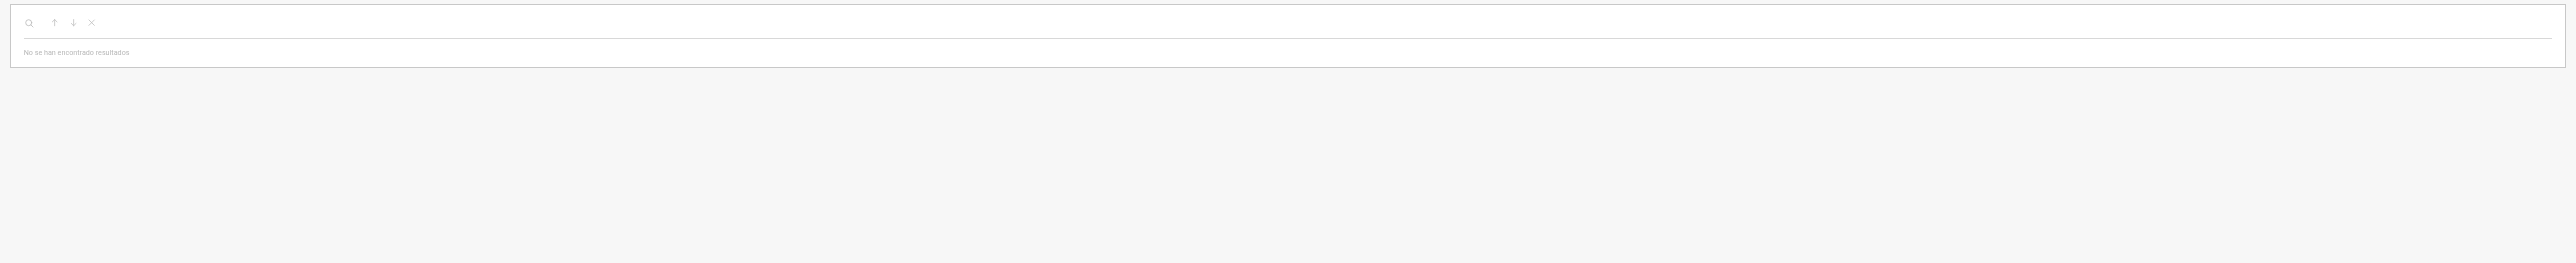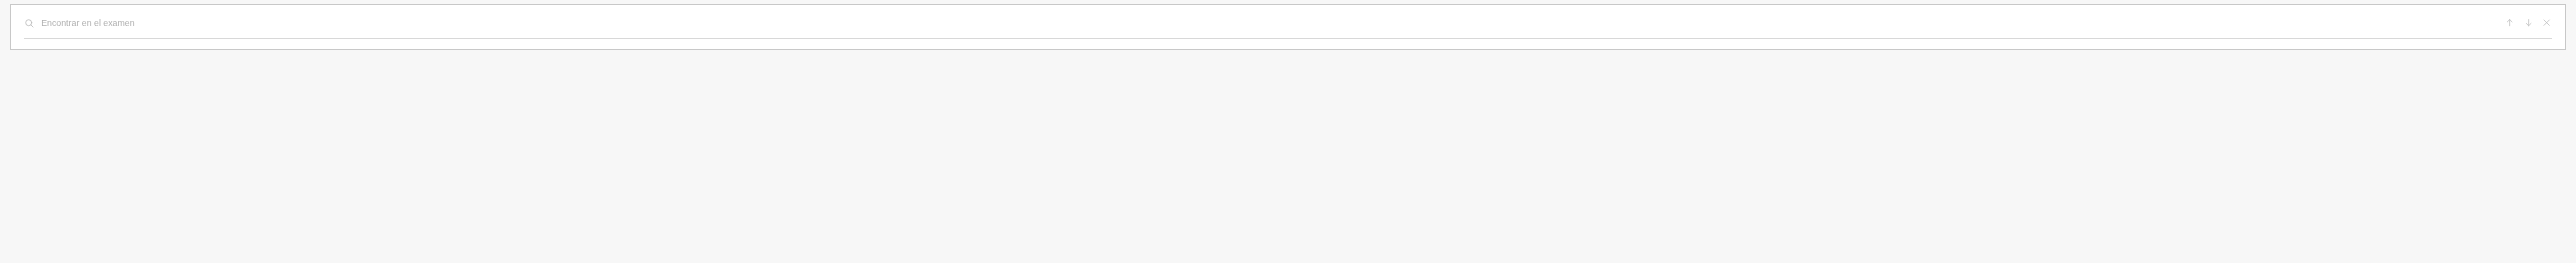--- a/index.html
+++ b/index.html
@@ -77,21 +77,20 @@
 <body>
 
 <div class="search-panel">
   <div class="search-row">
     <span class="search-icon">
       <svg width="10.3" height="10.3" viewBox="0 0 24 24" fill="none" stroke="currentColor" stroke-width="2" stroke-linecap="round" stroke-linejoin="round">
         <circle cx="11" cy="11" r="7"></circle>
         <line x1="21" y1="21" x2="16.1" y2="16.1"></line>
       </svg>
     </span>
-    <input type="text" class="search-input" placeholder="Encontrar en el examen" value="" style="">
     <div class="controls">
       <button class="control-btn">
         <span>
           <svg width="9.3" height="9.3" viewBox="0 0 24 24" fill="none" stroke="currentColor" stroke-width="2" stroke-linecap="round" stroke-linejoin="round">
             <line x1="12" y1="20" x2="12" y2="4"></line>
             <polyline points="6 10 12 4 18 10"></polyline>
           </svg>
         </span>
       </button>
       <button class="control-btn">
@@ -105,14 +104,15 @@
       <button class="control-btn">
         <span>
           <svg width="9.3" height="9.3" viewBox="0 0 24 24" fill="none" stroke="currentColor" stroke-width="2" stroke-linecap="round" stroke-linejoin="round">
             <line x1="19" y1="5" x2="5" y2="19"></line>
             <line x1="5" y1="5" x2="19" y2="19"></line>
           </svg>
         </span>
       </button>
     </div>
   </div>
+  <div class="no-results">No se han encontrado resultados</div>
 </div>
 
 
 </body></html>

